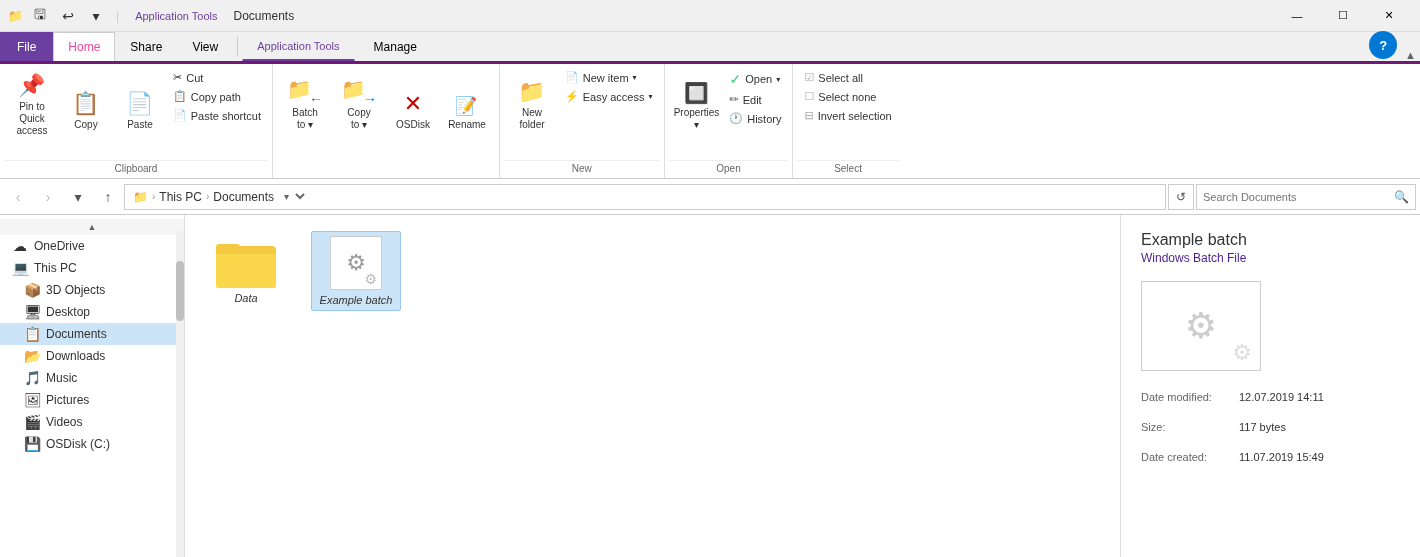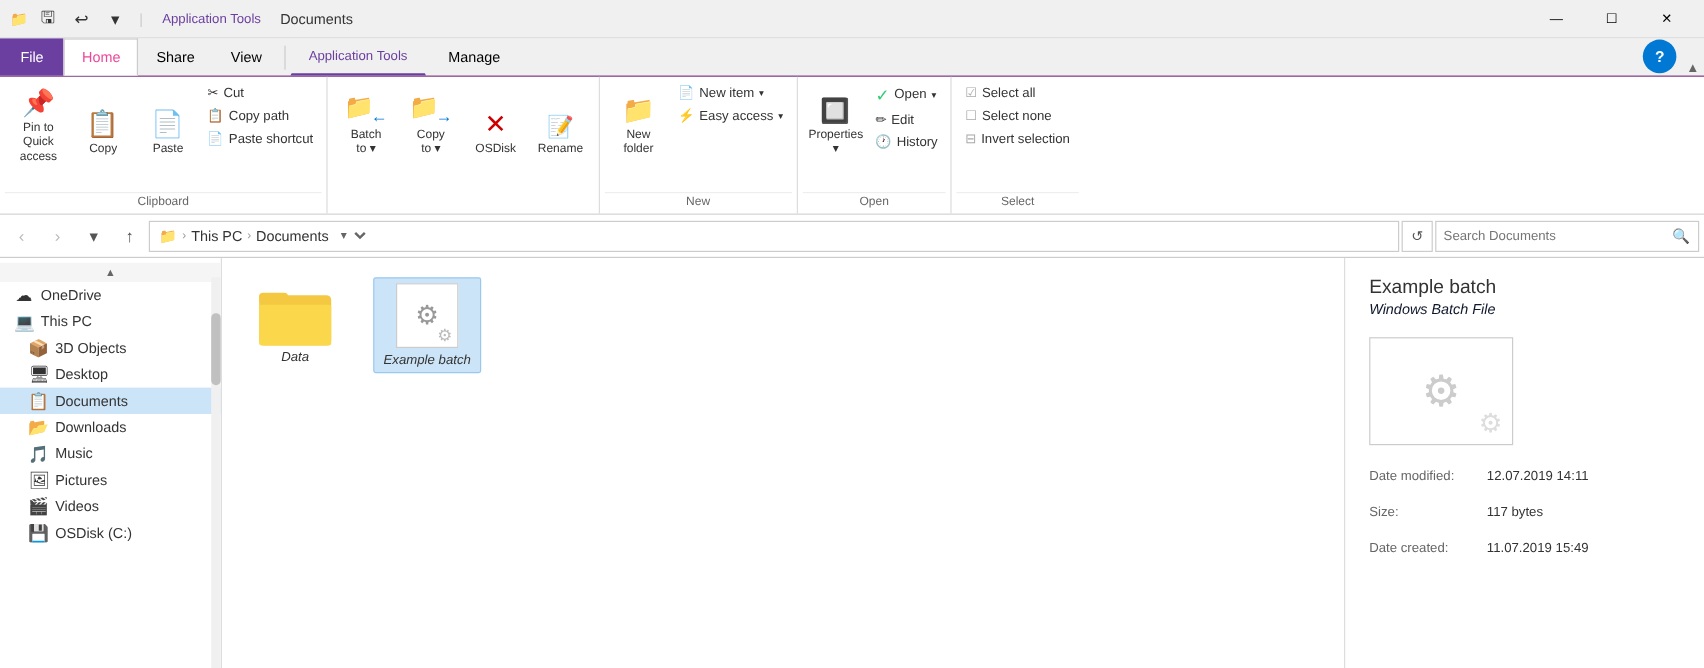--- a/index.html
+++ b/index.html
@@ -42,21 +42,21 @@
       display: flex; align-items: center; justify-content: center;
       font-size: 11px;
     }
 
     
     .ribbon-tabs {
       background: #f0f0f0;
       display: flex;
       align-items: flex-end;
       height: 32px;
-      border-bottom: 1px solid #701a75;
+      border-bottom: 3px solid #701a75;
       padding-left: 0;
     }
     .ribbon-tab {
       padding: 6px 14px;
       cursor: pointer;
       font-size: 12px;
       border: 1px solid transparent;
       border-bottom: none;
       height: 100%;
       display: flex;
@@ -324,21 +324,21 @@
     .preview-panel {
       width: 300px;
       background: white;
       border-left: 1px solid #ddd;
       padding: 16px 20px;
     }
     .preview-title {
       font-size: 16px; font-weight: normal; color: #333; margin-bottom: 2px;
     }
     .preview-type {
-      font-size: 12px; color: #0f172a; margin-bottom: 16px; font-style: italic;
+      font-size: 12px; color: #4c1d95; margin-bottom: 16px;
     }
     .preview-thumb {
       width: 120px; height: 90px;
       border: 1px solid #ccc;
       background: white;
       display: flex; align-items: center; justify-content: center;
       margin-bottom: 20px;
       position: relative;
     }
     .preview-gear-large {

